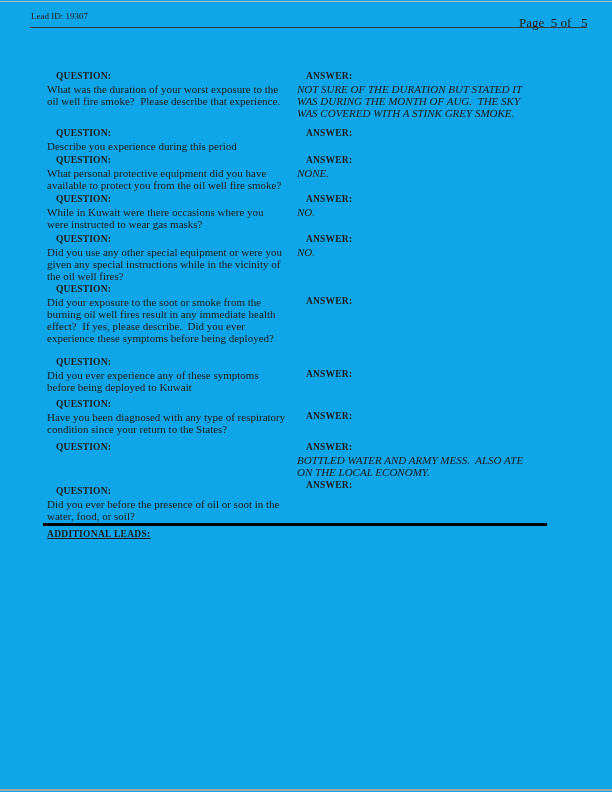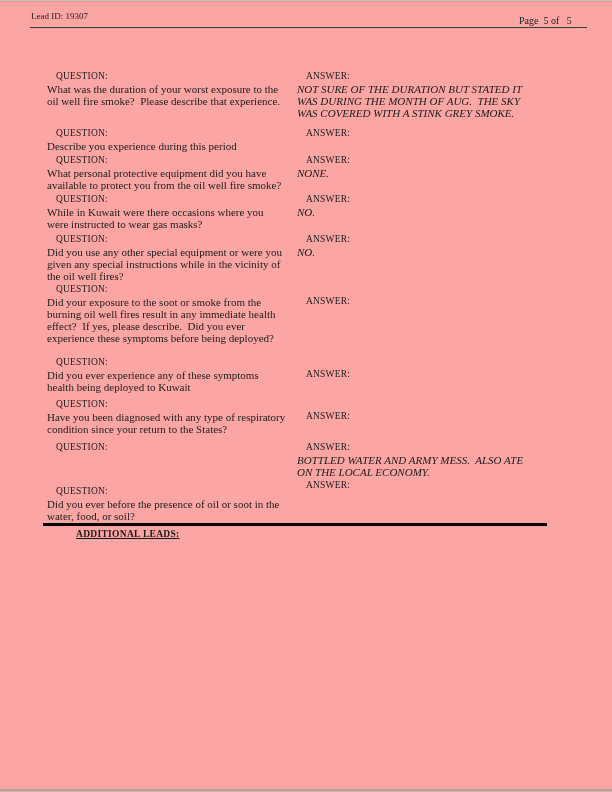--- a/index.html
+++ b/index.html
@@ -3,21 +3,21 @@
 <meta charset="utf-8">
 <style>
   * { margin: 0; padding: 0; box-sizing: border-box; }
   html, body { background: #ffffff; }
   body { width: 612px; height: 792px; font-family: "Liberation Serif", serif; color: #1b1b1b; }
 
   .page {
     position: relative;
     width: 612px;
     height: 792px;
-    background: #fca5a5;
+    background: #0ea5e9;
     overflow: hidden;
     padding-left: 33px;
   }
   
   .page::before {
     content: "";
     position: absolute;
     top: 1px; left: 0; right: 0;
     height: 1px;
     background: #b5b5b5;
@@ -32,21 +32,21 @@
 
   .lead-id {
     position: absolute;
     top: 11px; left: 31px;
     font-size: 9px;
     white-space: pre;
   }
   .page-label {
     position: absolute;
     top: 15px; left: 519px;
-    font-size: 10px;
+    font-size: 13px;
     white-space: pre;
   }
   .header-rule {
     position: absolute;
     top: 27px; left: 30px;
     width: 557px; height: 1px;
     background: #3c3c3c;
   }
 
   .content {
@@ -54,21 +54,21 @@
     top: 70px; left: 0; right: 0;
   }
   .qa-row {
     display: flex;
     margin-left: 47px;
   }
   .q-col { width: 250px; flex: none; }
   .a-col { width: 250px; flex: none; }
 
   .qa-heading {
-    font-weight: normal;
+    font-weight: bold;
     font-size: 9.5px;
     line-height: 13px;
     padding-left: 9px;
     letter-spacing: 0.2px;
     white-space: pre;
   }
   .qa-text {
     font-size: 11px;
     line-height: 12px;
     width: 240px;
@@ -99,21 +99,20 @@
     background: #000000;
   }
   .additional-leads {
     position: absolute;
     top: 529px; left: 47px;
     font-weight: bold;
     font-size: 9.5px;
     letter-spacing: 0.3px;
     text-decoration: underline;
     white-space: pre;
-    margin-left: 29px;
   }
 </style>
 </head>
 <body>
 
 <div class="page">
 
   <span class="lead-id">Lead ID: 19307</span>
   <span class="page-label">Page  5 of   5</span>
   <div class="header-rule"></div>
@@ -181,21 +180,21 @@
         <div class="qa-text">Did your exposure to the soot or smoke from the burning oil well fires result in any immediate health effect?  If yes, please describe.  Did you ever experience these symptoms before being deployed?</div>
       </div>
       <div class="a-col offset-down">
         <div class="qa-heading">ANSWER:</div>
       </div>
     </div>
 
     <div class="qa-row">
       <div class="q-col">
         <div class="qa-heading">QUESTION:</div>
-        <div class="qa-text">Did you ever experience any of these symptoms health being deployed to Kuwait</div>
+        <div class="qa-text">Did you ever experience any of these symptoms before being deployed to Kuwait</div>
       </div>
       <div class="a-col offset-down">
         <div class="qa-heading">ANSWER:</div>
         <div class="qa-text"></div>
       </div>
     </div>
 
     <div class="qa-row">
       <div class="q-col">
         <div class="qa-heading">QUESTION:</div>

